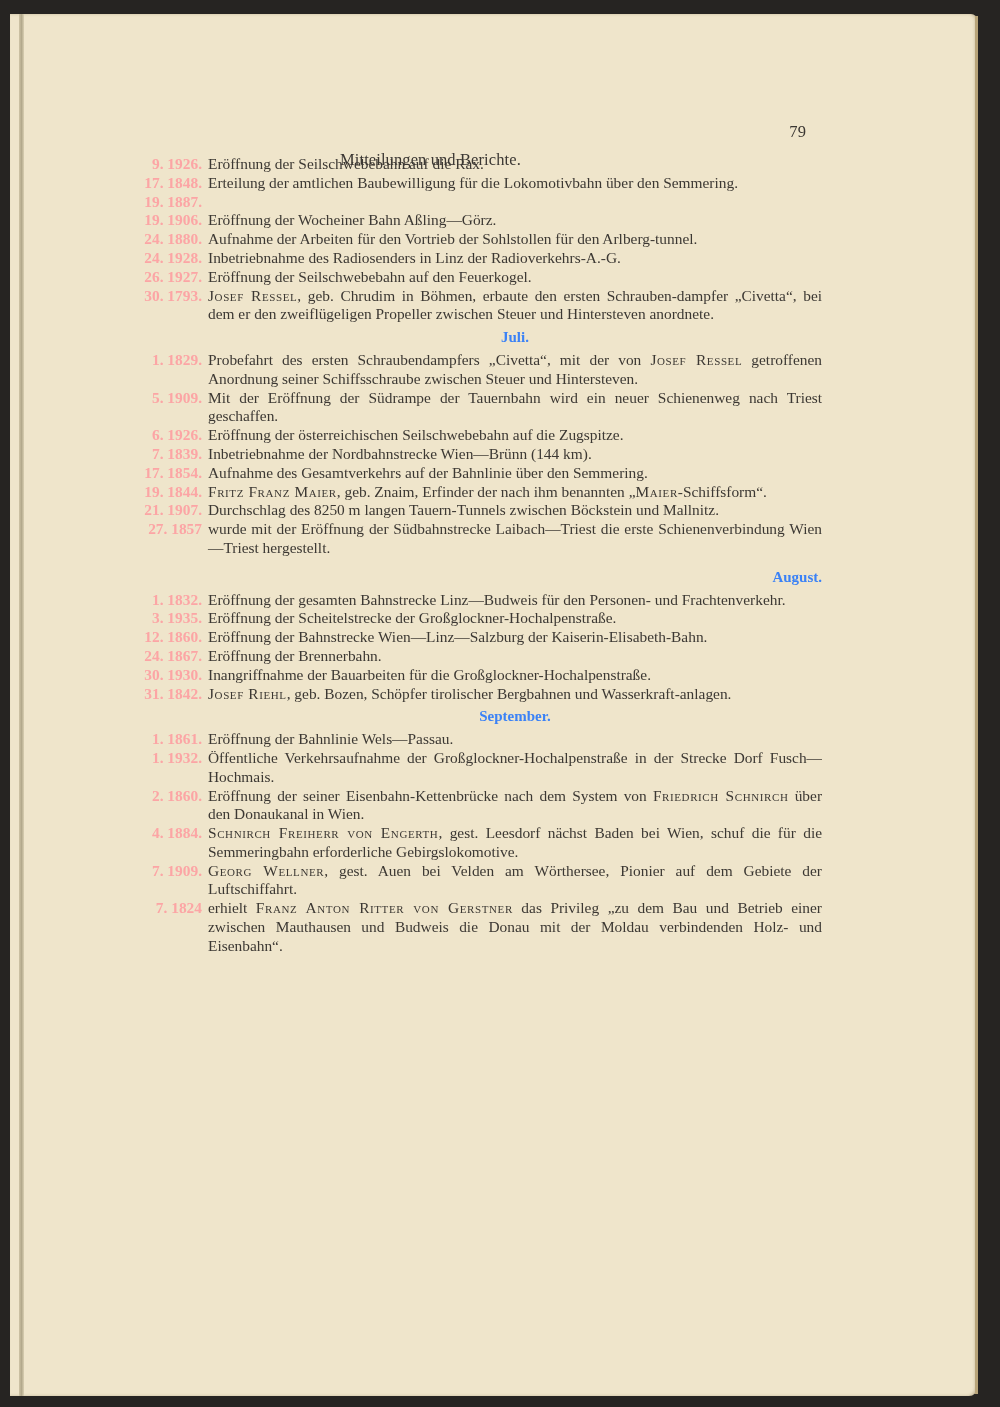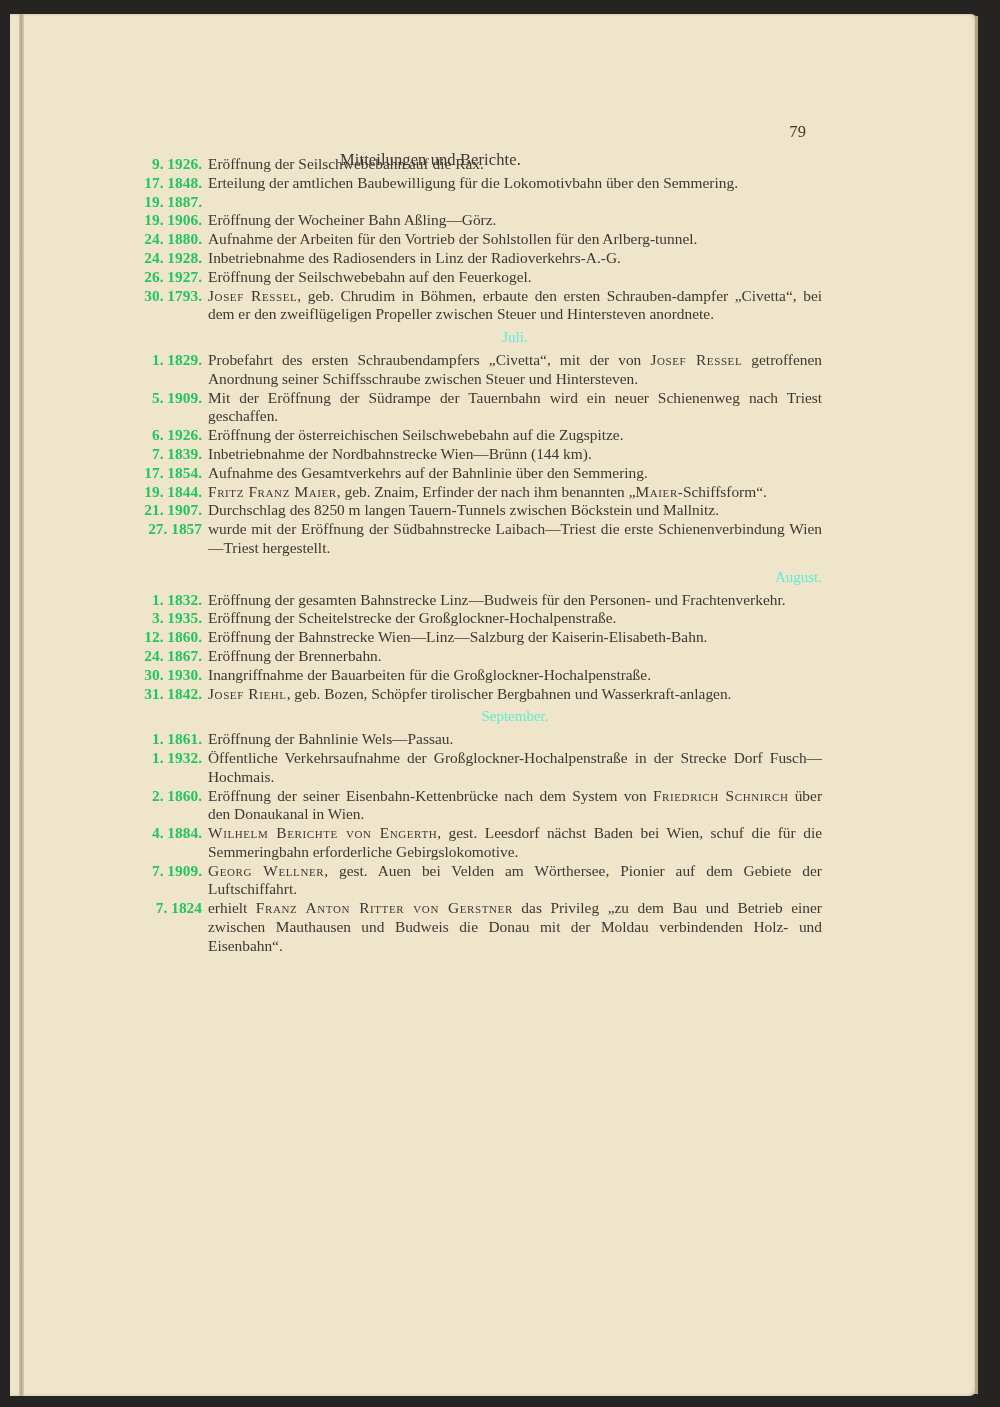--- a/index.html
+++ b/index.html
@@ -32,26 +32,26 @@
   .header .title { position: absolute; left: 130px; top: 0; margin-top: 28px; }
   .header .pageno { position: absolute; right: 16px; top: 0; }
 
   .content {
     position: absolute; left: 100px; top: 155px; width: 722px;
     color: #3c3833; font-size: 15.4px; line-height: 18.8px;
   }
   .entry { display: flex; align-items: flex-start; }
   .entry .date {
     width: 108px; flex: none; text-align: right; padding-right: 6px;
-    font-weight: bold; color: #22c55e; white-space: nowrap; box-sizing: border-box;
+    font-weight: bold; color: #fca5a5; white-space: nowrap; box-sizing: border-box;
   }
   .entry .text { flex: 1; text-align: justify; }
   .month {
-    text-align: center; font-weight: normal; font-size: 15px;
-    margin: 4px 0 4px 108px; color: #5eead4;
+    text-align: center; font-weight: bold; font-size: 15px;
+    margin: 4px 0 4px 108px; color: #3b82f6;
   }
   .month.gap { margin-top: 10px; text-align: right; }
   .sc { font-variant: small-caps; letter-spacing: 0.6px; }
 </style>
 </head>
 <body>
 
 <div class="page"></div>
 <div class="gutter"></div>
 <div class="page-edge"></div>
@@ -159,21 +159,21 @@
     <div class="entry">
       <div class="date">1. 1932.</div>
       <div class="text"><span>Öffentliche Verkehrsaufnahme der Großglockner-Hochalpenstraße in der Strecke Dorf Fusch—Hochmais.</span></div>
     </div>
     <div class="entry">
       <div class="date">2. 1860.</div>
       <div class="text"><span>Eröffnung der seiner Eisenbahn-Kettenbrücke nach dem System von </span><span class="sc">Friedrich Schnirch</span><span> über den Donaukanal in Wien.</span></div>
     </div>
     <div class="entry">
       <div class="date">4. 1884.</div>
-      <div class="text"><span class="sc">Wilhelm Berichte von Engerth</span><span>, gest. Leesdorf nächst Baden bei Wien, schuf die für die Semmeringbahn erforderliche Gebirgslokomotive.</span></div>
+      <div class="text"><span class="sc">Schnirch Freiherr von Engerth</span><span>, gest. Leesdorf nächst Baden bei Wien, schuf die für die Semmeringbahn erforderliche Gebirgslokomotive.</span></div>
     </div>
     <div class="entry">
       <div class="date">7. 1909.</div>
       <div class="text"><span class="sc">Georg Wellner</span><span>, gest. Auen bei Velden am Wörthersee, Pionier auf dem Gebiete der Luftschiffahrt.</span></div>
     </div>
     <div class="entry">
       <div class="date">7. 1824</div>
       <div class="text"><span>erhielt </span><span class="sc">Franz Anton Ritter von Gerstner</span><span> das Privileg „zu dem Bau und Betrieb einer zwischen Mauthausen und Budweis die Donau mit der Moldau verbindenden Holz- und Eisenbahn“.</span></div>
     </div>
   </div>

